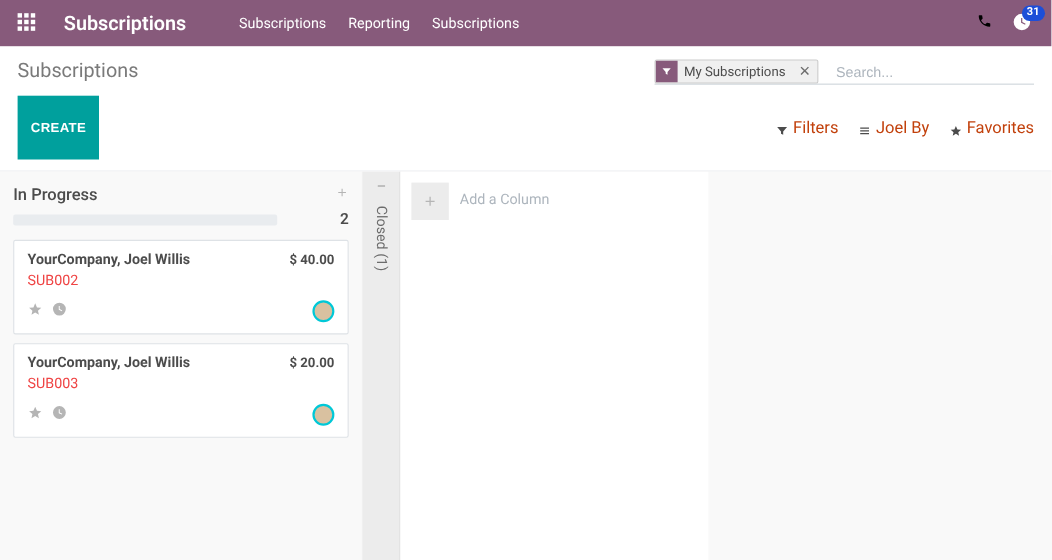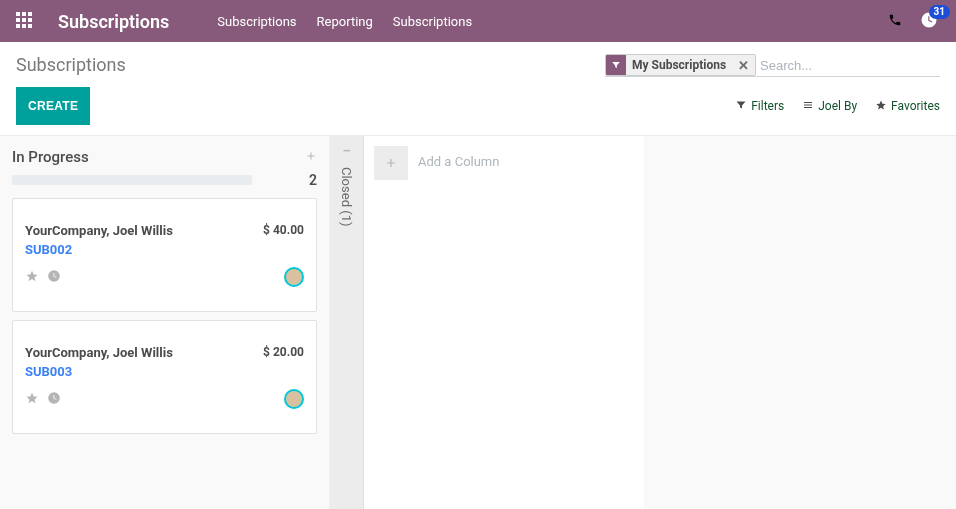--- a/index.html
+++ b/index.html
@@ -14,51 +14,51 @@
   .nav-item { color: #fff; font-size: 13px; cursor: pointer; }
   .nav-right { margin-left: auto; display: flex; align-items: center; gap: 18px; }
   .clock-wrap { position: relative; width: 20px; height: 20px; }
   .badge-count { position: absolute; top: -6px; right: -10px; background: #1d4ed8; color: #fff; font-size: 10px; font-weight: 700; border-radius: 10px; padding: 1px 5px; line-height: 12px; }
 
   
   .cp { padding: 12px 16px 10px 16px; border-bottom: 1px solid #e9ecef; display: flex; flex-direction: column; gap: 10px; }
   .cp-top { display: flex; align-items: flex-start; justify-content: space-between; }
   .breadcrumb { font-size: 18px; color: #7a7a7a; font-weight: 400; }
   .search-wrap { display: flex; align-items: center; border-bottom: 1px solid #ced4da; min-width: 270px; }
-  .facet { display: inline-flex; align-items: center; background: #f0f0f0; border: 1px solid #ccc; border-radius: 2px; font-size: 12px; margin-right: 0; overflow: hidden; font-weight: bold; }
+  .facet { display: inline-flex; align-items: center; background: #f0f0f0; border: 1px solid #ccc; border-radius: 2px; font-size: 12px; margin-right: 12px; overflow: hidden; }
   .facet-icon { background: #875A7B; color: #fff; width: 20px; height: 20px; display: flex; align-items: center; justify-content: center; }
   .facet-icon svg { fill: #fff; width: 10px; height: 10px; }
   .facet-label { padding: 2px 6px; color: #4c4c4c; }
   .facet-close { padding: 0 6px; cursor: pointer; color: #6c6c6c; font-size: 13px; }
   .search-input { border: none; outline: none; font-size: 13px; padding: 2px 4px; flex: 1; min-width: 60px; color: #4c4c4c; }
   .search-input::placeholder { color: #adb5bd; }
 
   .cp-bottom { display: flex; align-items: center; justify-content: space-between; }
-  .create-btn { background: #00A09D; color: #fff; border: none; padding: 12px 12px; font-size: 12px; font-weight: 700; letter-spacing: .3px; cursor: pointer; border-radius: 0; }
+  .create-btn { background: #00A09D; color: #fff; border: none; padding: 22px 12px; font-size: 12px; font-weight: 700; letter-spacing: .3px; cursor: pointer; border-radius: 0; }
   .search-options { display: flex; gap: 18px; }
-  .so-item { display: flex; align-items: flex-start; gap: 4px; color: #14532d; font-size: 12px; cursor: pointer; }
+  .so-item { display: flex; align-items: flex-end; gap: 4px; color: #c2410c; font-size: 15px; cursor: pointer; }
   .so-item svg { width: 12px; height: 12px; fill: #4c4c4c; }
 
   
   .kb-view { display: flex; height: calc(509px - 42px - 92px); overflow-x: auto; background:#f9f9f9; }
   .kb-col { width: 330px; flex: 0 0 330px; padding: 8px 12px 8px 12px; border-right: 1px solid #f0f0f0; background: #f9f9f9; }
   .kb-col-header { display: flex; align-items: center; justify-content: space-between; padding: 4px 0 2px 0; }
   .kb-col-title { font-size: 15px; font-weight: 500; color: #4c4c4c; }
   .kb-col-plus { color: #b5b5b5; cursor: pointer; }
   .kb-col-plus svg { width: 12px; height: 12px; fill: #b5b5b5; }
   .kb-progress-row { display: flex; align-items: center; justify-content: space-between; margin: 4px 0 10px 0; }
   .kb-progress { height: 10px; background: #e9ecef; border-radius: 2px; flex: 1; margin-right: 12px; }
   .kb-progress.short { max-width: 230px; }
   .kb-count { font-size: 14px; font-weight: 600; color: #4c4c4c; width: 20px; text-align: right; }
 
-  .kb-card { background: #fff; border: 1px solid #dee2e6; border-radius: 2px; padding: 24px 12px; margin-bottom: 8px; display: flex; flex-direction: column; gap: 4px; cursor:pointer; }
+  .kb-card { background: #fff; border: 1px solid #dee2e6; border-radius: 2px; padding: 10px 12px; margin-bottom: 8px; display: flex; flex-direction: column; gap: 4px; cursor:pointer; }
   .kb-card-top { display: flex; justify-content: space-between; align-items: flex-start; }
   .kb-card-title { font-size: 13px; font-weight: 700; color: #4c4c4c; }
   .kb-card-amount { font-size: 12px; font-weight: 700; color: #4c4c4c; }
-  .kb-card-code { font-size: 13px; color: #3b82f6; font-weight: bold; }
+  .kb-card-code { font-size: 13px; color: #ef4444; }
   .kb-card-bottom { display: flex; justify-content: space-between; align-items: center; margin-top: 6px; }
   .kb-card-icons { display: flex; gap: 8px; }
   .kb-card-icons svg { width: 14px; height: 14px; fill: #b5b5b5; }
   .avatar { width: 20px; height: 20px; border-radius: 50%; background:#d9c1a0; border: 2px solid #00c8d7; }
 
   
   .kb-folded { width: 34px; flex: 0 0 34px; background: #ececec; border-right: 1px solid #e0e0e0; display: flex; flex-direction: column; align-items: center; padding-top: 8px; cursor: pointer; }
   .kb-folded-handle { color: #b5b5b5; margin-bottom: 10px; line-height:1; font-weight:700; }
   .kb-folded-title { writing-mode: vertical-rl; color: #6c6c6c; font-size: 13px; }
 

